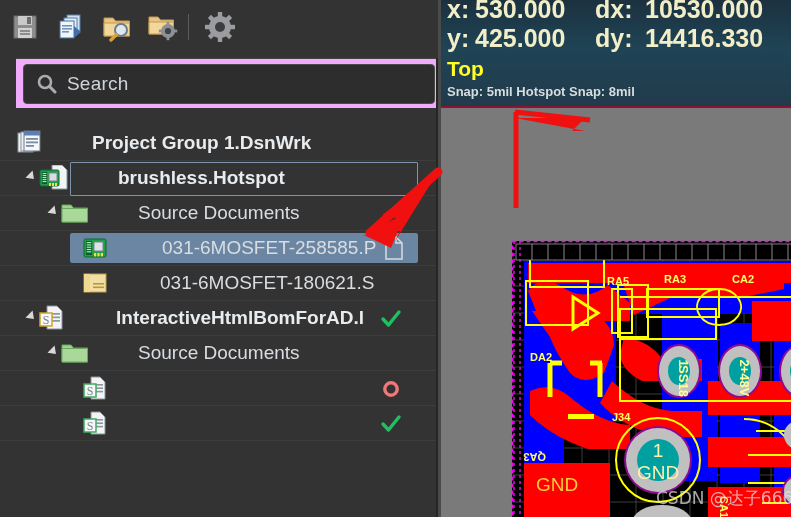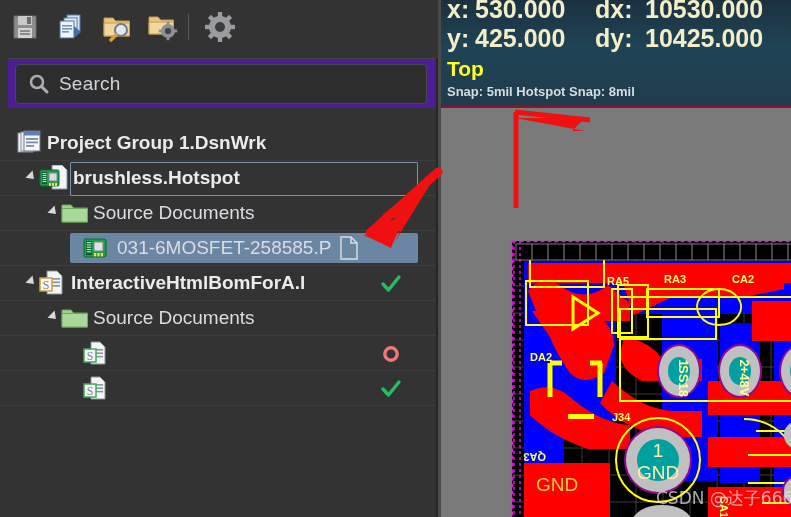--- a/index.html
+++ b/index.html
@@ -21,22 +21,22 @@
     background:#333333;display:flex;align-items:center;
   }
   .tb-btn{
     width:42px;height:42px;margin-left:4px;display:flex;align-items:center;justify-content:center;
     border-radius:3px;cursor:pointer;
   }
   .tb-sep{width:1px;height:26px;background:#5a5a5a;margin:0 6px 0 4px;}
 
   
   #search-wrap{
-    position:absolute;left:8px;top:58px;width:440px;height:49px;
-    background:#4c1d95;border-top:1px solid #444;border-bottom:5px solid #be185d;
+    position:absolute;left:16px;top:58px;width:440px;height:49px;
+    background:#f0abfc;border-top:1px solid #444;border-bottom:5px solid #be185d;
     display:flex;align-items:center;
   }
   #search-box{
     margin-left:7px;width:410px;height:38px;background:#2d2d2d;
     border:1px solid #4a4a4a;border-radius:4px;display:flex;align-items:center;
   }
   #search-icon{margin-left:12px;margin-right:10px;display:flex;}
   #search-ph{color:#cfd4da;font-size:19px;letter-spacing:.2px;}
 
   
@@ -53,21 +53,21 @@
     flex:0 0 15px;cursor:pointer;
   }
   .arrow i{
     display:block;width:0;height:0;
     border-left:7px solid #d8d8d8;border-top:5px solid transparent;border-bottom:5px solid transparent;
     transform:rotate(45deg) translate(-1px,-1px);
   }
   .arrow.empty i{border:none;}
   .ico{flex:0 0 auto;display:flex;align-items:center;justify-content:center;margin-right:4px;}
   .lbl{
-    color:#d9dde2;font-size:19px;white-space:nowrap;overflow:hidden;
+    color:#d9dde2;font-size:19px;white-space:nowrap;overflow:hidden;margin-left:45px;
   }
   .lbl.bold{font-weight:bold;color:#e8ecef;}
   .status{position:absolute;right:38px;top:0;height:35px;display:flex;align-items:center;}
 
   
   .sel-hl{
     position:absolute;left:70px;right:22px;top:2px;bottom:2px;
     background:#6b86a3;border-radius:2px;
   }
   
@@ -310,35 +310,55 @@
               <svg width="20" height="24" viewBox="0 0 20 24">
         <path d="M2 1 h10 l6 6 v16 h-16 z" fill="none" stroke="#d8dde2" stroke-width="1.5"></path>
         <path d="M12 1 v6 h6" fill="none" stroke="#d8dde2" stroke-width="1.5"></path>
       </svg>
             </span>
           </div>
           <span class="status"></span>
         </div>
         <div class="row">
           <div class="content">
+            <span style="flex: 0 0 68px;"></span>
+            <span class="arrow empty">
+              <i></i>
+            </span>
+            <span class="ico">
+              <svg width="28" height="24" viewBox="0 0 28 24">
+        <rect x="1" y="3" width="22" height="18" fill="#f2dfa4" stroke="#c2a24d"></rect>
+        <rect x="1" y="3" width="6" height="18" fill="#eed98e"></rect>
+        <g fill="#b9993f">
+                  <rect x="10" y="12" width="11" height="1.6"></rect>
+                  <rect x="10" y="15.5" width="11" height="1.6"></rect>
+                </g>
+      </svg>
+            </span>
+            <span class="lbl">031-6MOSFET-180621.S</span>
+          </div>
+          <span class="status"></span>
+        </div>
+        <div class="row">
+          <div class="content">
             <span style="flex: 0 0 24px;"></span>
             <span class="arrow">
               <i></i>
             </span>
             <span class="ico">
               <svg width="28" height="26" viewBox="0 0 28 26">
         <path d="M8 1 h10 l5 5 v18 h-15 z" fill="#f2f5f8" stroke="#8a9099"></path>
         <rect x="11" y="8" width="10" height="1.7" fill="#8d959d"></rect>
         <rect x="11" y="11.5" width="10" height="1.7" fill="#8d959d"></rect>
         <rect x="11" y="15" width="10" height="1.7" fill="#8d959d"></rect>
         <rect x="1" y="8" width="12" height="13" fill="#f6f7f8" stroke="#d2a12f" stroke-width="1.5"></rect>
         <text x="7" y="18.6" font-family="'Liberation Serif',serif" font-size="12" fill="#7b848c" text-anchor="middle">S</text>
       </svg>
             </span>
-            <span class="lbl bold">InteractiveHtmlBomForA.l</span>
+            <span class="lbl bold">InteractiveHtmlBomForAD.l</span>
           </div>
           <span class="status">
             <svg width="22" height="22" viewBox="0 0 22 22">
               <path d="M3 11 L8.5 17 L19 4" fill="none" stroke="#20c060" stroke-width="3.4" stroke-linecap="round" stroke-linejoin="round"></path>
             </svg>
           </span>
         </div>
         <div class="row">
           <div class="content">
             <span style="flex: 0 0 46px;"></span>
@@ -413,21 +433,21 @@
       <div class="hud-line" id="hud-row1">
         <span class="hud-key">x:</span>
         <span class="hud-val">530.000</span>
         <span class="hud-key2">dx:</span>
         <span>10530.000</span>
       </div>
       <div class="hud-line" id="hud-row2">
         <span class="hud-key">y:</span>
         <span class="hud-val">425.000</span>
         <span class="hud-key2">dy:</span>
-        <span>10425.000</span>
+        <span>14416.330</span>
       </div>
       <div id="hud-layer">Top</div>
       <div id="hud-snap">Snap: 5mil Hotspot Snap: 8mil</div>
     </div>
     <div id="hud-border"></div>
 
     <div id="pcb">
       <svg width="350" height="409" viewBox="0 0 350 409">
         <rect x="0" y="0" width="350" height="409" fill="#7a7a7a"></rect>
 

